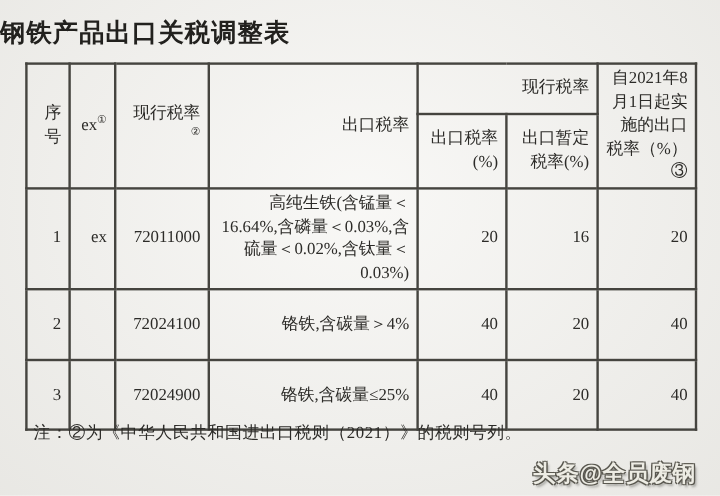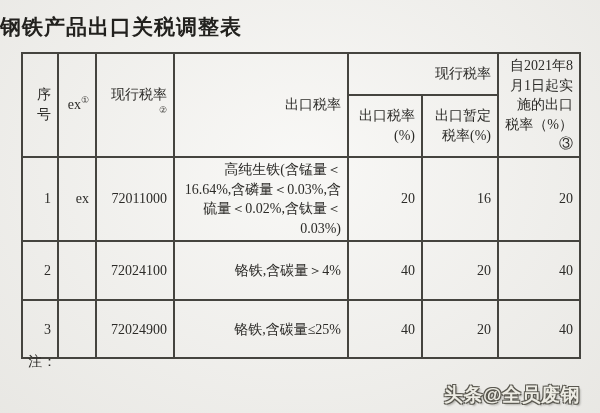--- a/index.html
+++ b/index.html
@@ -125,18 +125,19 @@
       <td>40</td>
       <td>20</td>
       <td>40</td>
     </tr>
   </tbody>
     </table>
 
   <div class="notes">
     <div class="note-label">注：</div>
     <div class="note-items">
+      <div class="note-item">②为《中华人民共和国进出口税则（2021）》的税则号列。</div>
     </div>
   </div>
 
   <div class="watermark">头条@全员废钢</div>
 
 </div>
 
 </body></html>

